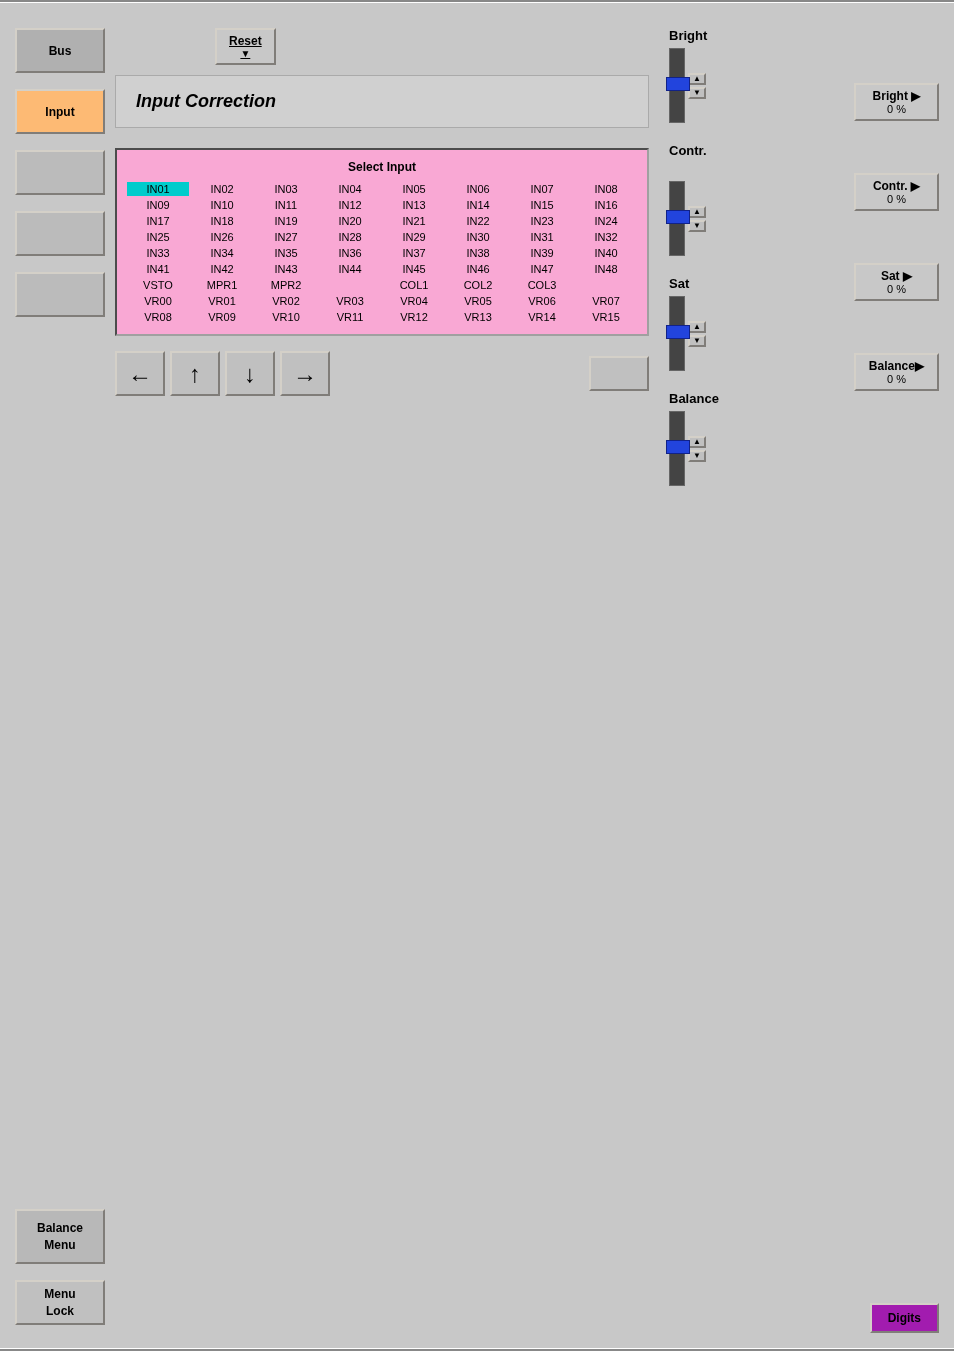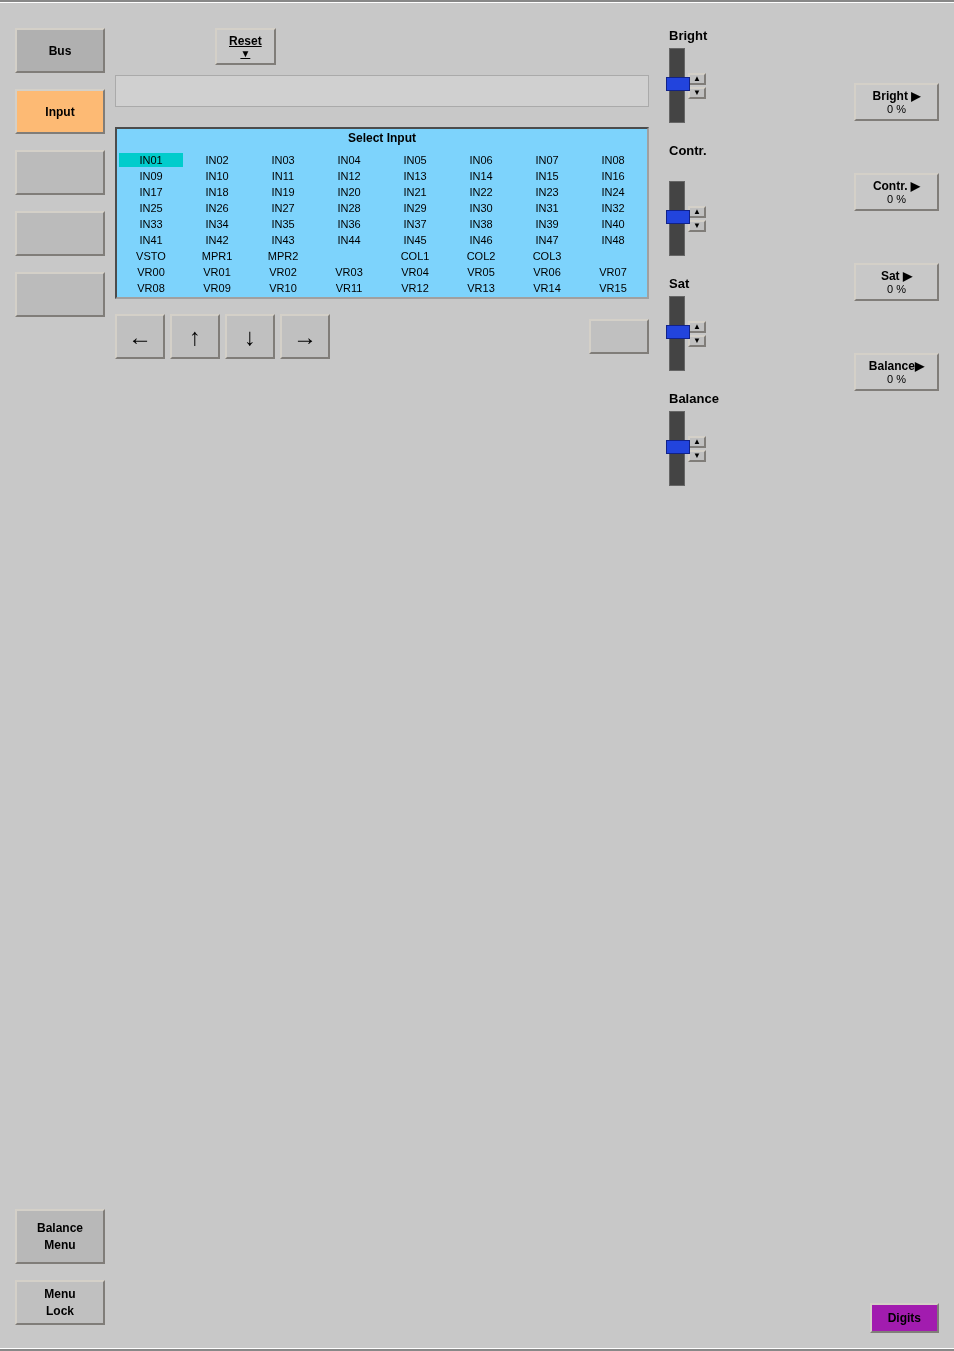--- a/index.html
+++ b/index.html
@@ -83,23 +83,23 @@
 
     .title-sub {
       font-size: 18px;
       font-style: italic;
       font-weight: bold;
       color: #000;
     }
 
     
     .select-input-panel {
-      background: #7dd3fc;
+      background: #f9a8d4;
       border: 2px inset #a0a0a0;
-      padding: 2px;
+      padding: 10px;
     }
 
     .select-input-title {
       text-align: center;
       font-weight: bold;
       margin-bottom: 8px;
     }
 
     .input-grid {
       display: grid;
@@ -309,20 +309,21 @@
 
       <div class="panel-row" style="margin-bottom:10px;">
         <div style="width:90px;"></div>
         <div class="toolbar-btn">
           <span>Reset</span>
           <span class="arrow-down">▼</span>
         </div>
       </div>
 
       <div class="title-area" style="margin-bottom:10px; background:#d0d0d0; border:1px solid #aaa; padding:15px 20px;">
+        <div class="title-sub">Input Correction</div>
       </div>
 
       <div style="height:10px;"></div>
 
       <div class="select-input-panel">
         <div class="select-input-title">Select Input</div>
         <div class="input-grid" id="input-grid">
         <div class="input-item selected">IN01</div>
             <div class="input-item">IN02</div>
             <div class="input-item">IN03</div>

